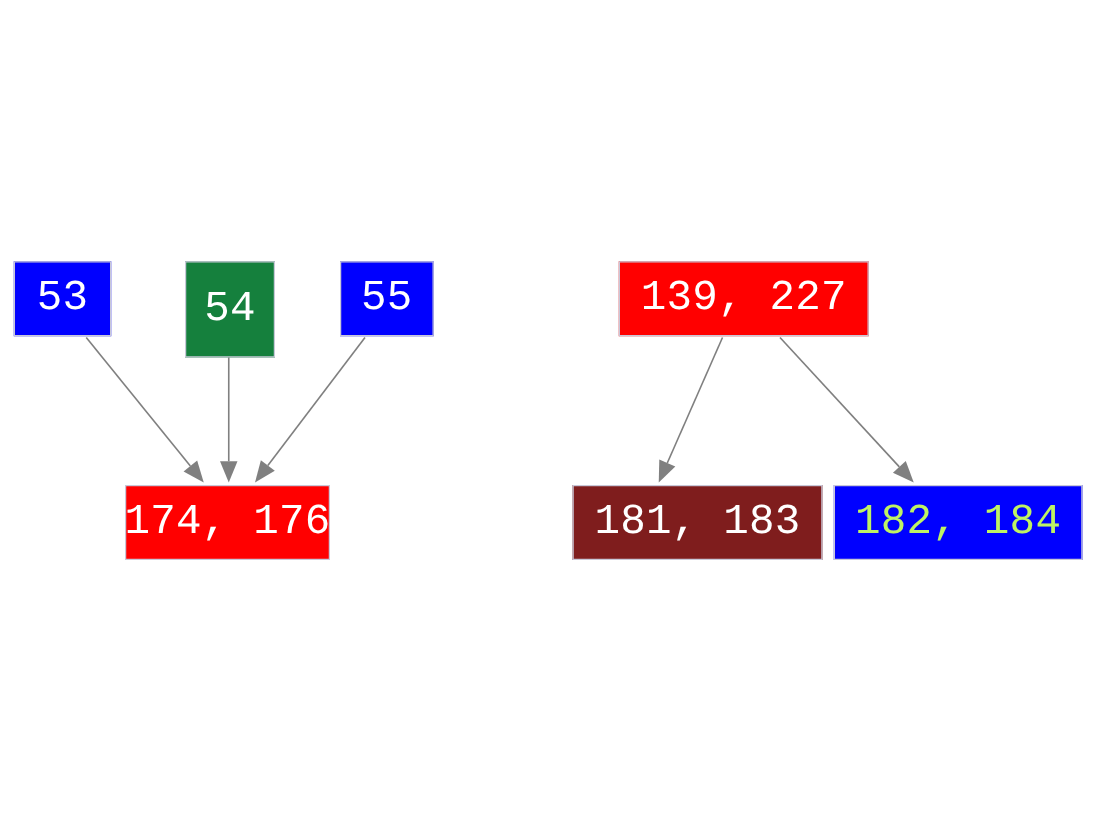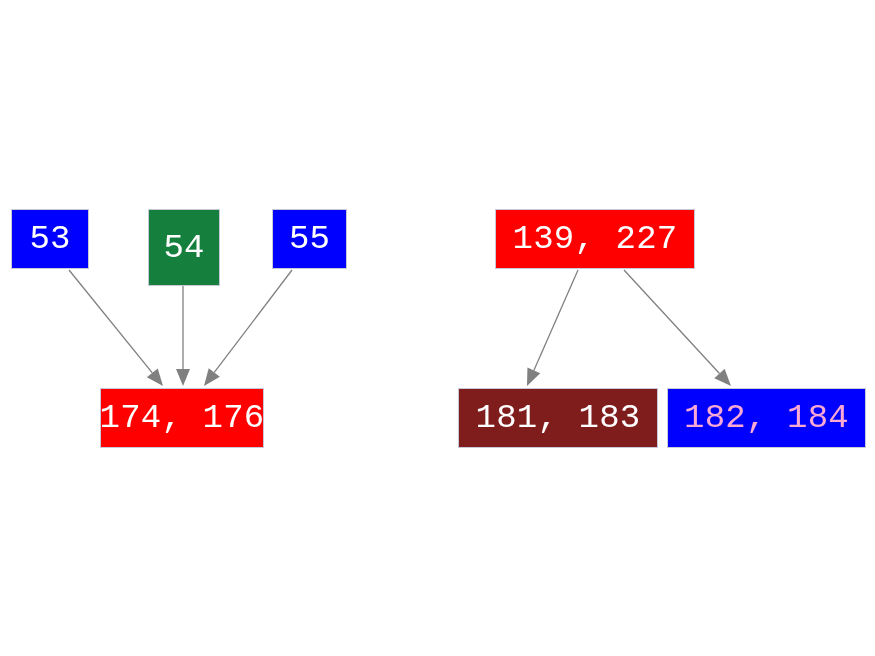--- a/index.html
+++ b/index.html
@@ -89,17 +89,17 @@
       <div class="node" style="left: 495px; top: 209px; width: 200px; height: 60px; background: rgb(255, 0, 0); border-color: rgb(200, 200, 216);">
         <span class="node-label" style="color: rgb(255, 255, 255);">139, 227</span>
       </div>
       <div class="node" style="left: 100px; top: 388px; width: 164px; height: 60px; background: rgb(255, 0, 0); border-color: rgb(200, 200, 216);">
         <span class="node-label" style="color: rgb(255, 255, 255);">174, 176</span>
       </div>
       <div class="node" style="left: 414px; top: 388px; width: 200px; height: 60px; background: #7f1d1d; border-color: rgb(200, 200, 216); margin-left: 44px;">
         <span class="node-label" style="color: rgb(255, 255, 255);">181, 183</span>
       </div>
       <div class="node" style="left: 667px; top: 388px; width: 199px; height: 60px; background: rgb(0, 0, 255); border-color: rgb(200, 200, 216);">
-        <span class="node-label" style="color: #f9a8d4;">182, 184</span>
+        <span class="node-label" style="color: #bef264;">182, 184</span>
       </div>
     </div>
 
 </div>
 
 </body></html>

